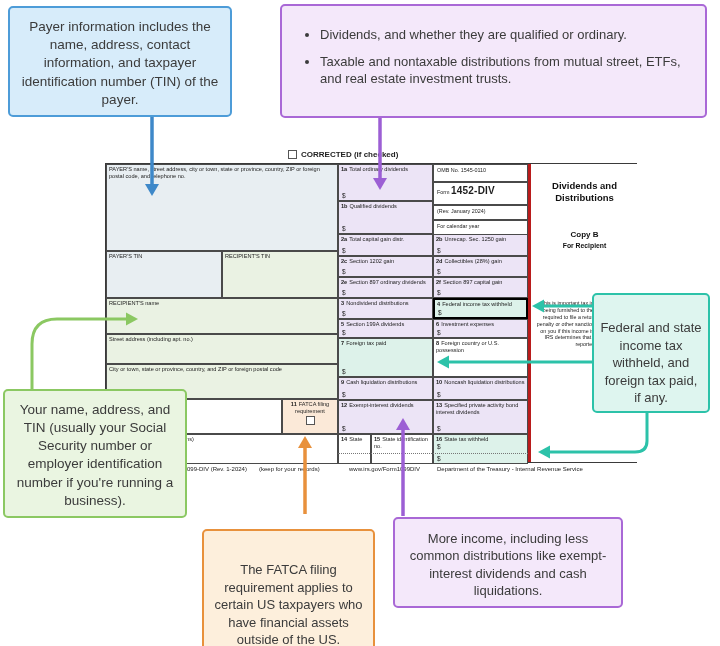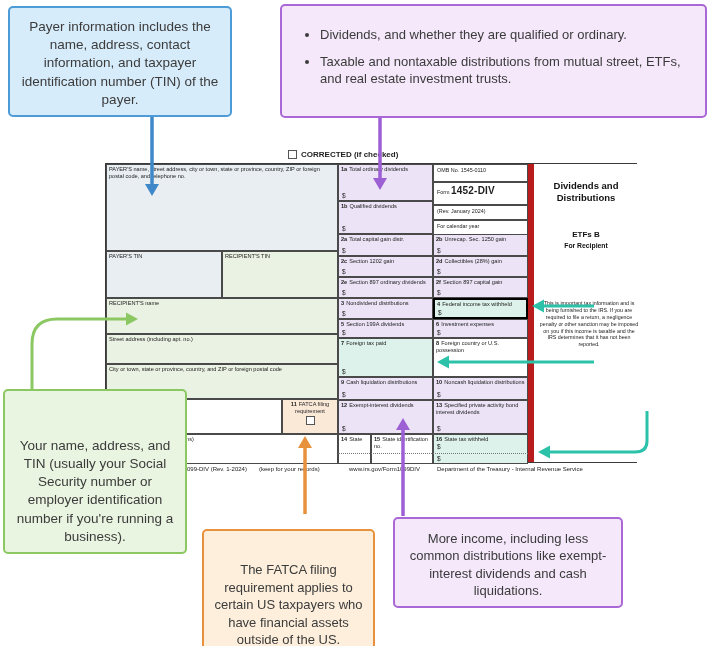--- a/index.html
+++ b/index.html
@@ -32,21 +32,21 @@
   .tea { background:#ddf2ea; }
   .pch { background:#fbe9d8; }
   .wht { background:#fff; }
   .hl  { border:2px solid #000; }
   .ctr { text-align:center; }
   .chk { width:9px; height:9px; border:1px solid #555; background:#fff; }
 
   #corrected-row { position:absolute; left:288px; top:150px; display:flex; gap:4px;
                    align-items:center; font-size:8px; font-weight:600; color:#222; z-index:1; }
   #rightcol { position:absolute; left:422px; top:0; width:110px; height:298px;
-              border-left:6px solid #b91c1c; background:#fff; }
+              border-left:3px solid #b91c1c; background:#fff; }
   #rc-title { position:absolute; top:16px; left:0; width:100%; text-align:center;
               font-weight:bold; font-size:9.5px; line-height:1.25; padding:0 12px; color:#111; }
   #rc-copy  { position:absolute; top:66px; left:0; width:100%; text-align:center;
               font-weight:bold; font-size:8px; color:#111; }
   #rc-for   { position:absolute; top:78px; left:0; width:100%; text-align:center;
               font-weight:bold; font-size:6.8px; color:#111; }
   #rc-fine  { position:absolute; top:136px; left:5px; width:100px; text-align:center;
               font-size:5.3px; line-height:1.3; color:#222; }
   .ombtxt { padding:2px 3px; font-size:5.4px; }
   #omb-formnum { font-weight:bold; font-size:10px; letter-spacing:0.2px; }
@@ -198,21 +198,21 @@
     </div>
     <div class="cell tea" style="left:327px;top:270px;width:95px;height:30px">
       <div class="bl"><span class="num">16</span><span>State tax withheld</span></div>
       <span class="dol16a">$</span>
       <span class="dol16b">$</span>
     </div>
     <div id="row16-divider"></div>
 
     <div id="rightcol">
       <div id="rc-title">Dividends and Distributions</div>
-      <div id="rc-copy">ETFs B</div>
+      <div id="rc-copy">Copy B</div>
       <div id="rc-for">For Recipient</div>
       <div id="rc-fine">This is important tax information and is being furnished to the IRS. If you are required to file a return, a negligence penalty or other sanction may be imposed on you if this income is taxable and the IRS determines that it has not been reported.</div>
     </div>
   </div>
 
   <span class="footer-txt" style="left:168px;top:466px">Form 1099-DIV (Rev. 1-2024)</span>
   <span class="footer-txt" style="left:259px;top:466px">(keep for your records)</span>
   <span class="footer-txt" style="left:349px;top:466px">www.irs.gov/Form1099DIV</span>
   <span class="footer-txt" style="left:437px;top:466px">Department of the Treasury - Internal Revenue Service</span>
 
@@ -261,22 +261,25 @@
     <div>Payer information includes the name, address, contact information, and taxpayer identification number (TIN) of the payer.</div>
   </div>
 
   <div class="callout co-purple co-left" style="left:280px;top:4px;width:427px;height:114px">
     <ul>
       <li>Dividends, and whether they are qualified or ordinary.</li>
       <li>Taxable and nontaxable distributions from mutual street, ETFs, and real estate investment trusts.</li>
     </ul>
   </div>
 
-
-  <div class="callout co-green" style="left:3px;top:389px;width:184px;height:165px">
+  <div class="callout co-teal" style="left:592px;top:293px;width:118px;height:120px;padding:4px 6px">
+    <div>Federal and state income tax withheld, and foreign tax paid, if any.</div>
+  </div>
+
+  <div class="callout co-green" style="left:3px;top:389px;width:184px;height:129px">
     <div>Your name, address, and TIN (usually your Social Security number or employer identification number if you're running a business).</div>
   </div>
 
   <div class="callout co-orange" style="left:202px;top:529px;width:173px;height:128px">
     <div>The FATCA filing requirement applies to certain US taxpayers who have financial assets outside of the US.</div>
   </div>
 
   <div class="callout co-purple" style="left:393px;top:517px;width:230px;height:91px">
     <div>More income, including less common distributions like exempt-interest dividends and cash liquidations.</div>
   </div>

